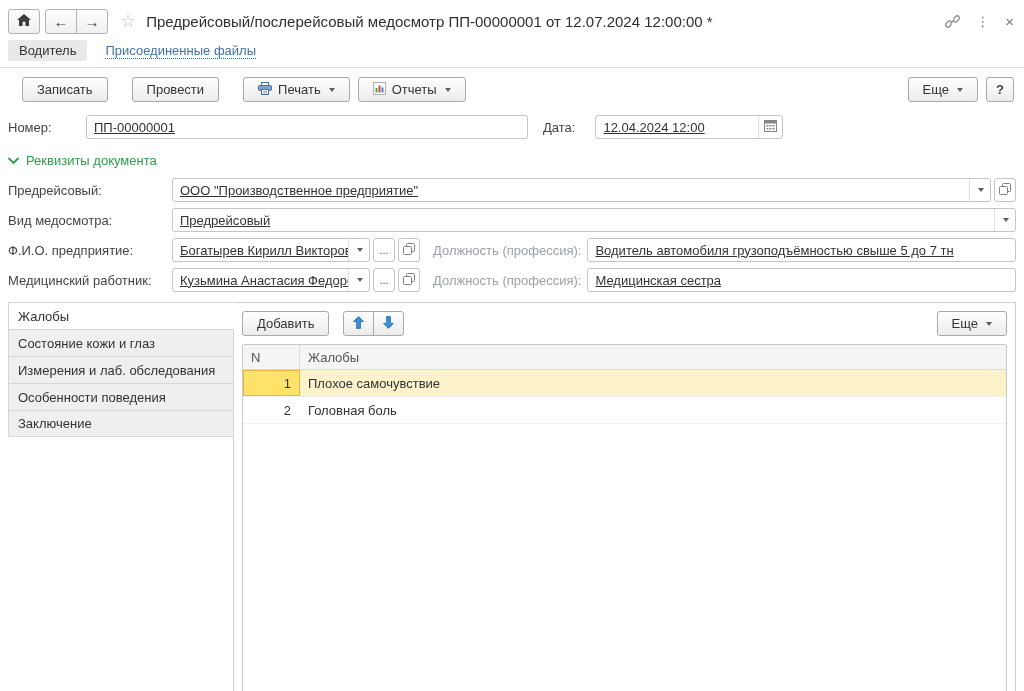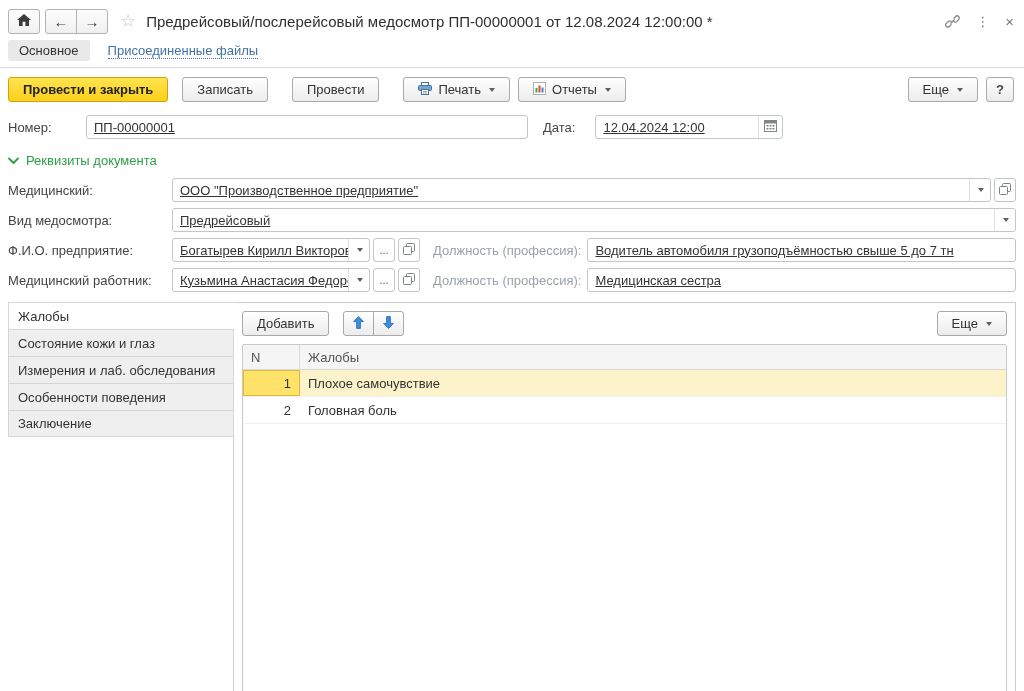--- a/index.html
+++ b/index.html
@@ -102,42 +102,41 @@
     </div>
     <div class="nav-group">
       <div class="nav-btn">
         <span>←</span>
       </div>
       <div class="nav-btn">
         <span>→</span>
       </div>
     </div>
     <span class="fav-star">☆</span>
-    <div class="win-title">Предрейсовый/послерейсовый медосмотр ПП-00000001 от 12.08.2024 12:00:00 *</div>
+    <div class="win-title">Предрейсовый/послерейсовый медосмотр ПП-00000001 от 12.07.2024 12:00:00 *</div>
     <div class="titlebar-right">
       <span class="t-icon">
         <svg width="15" height="15" viewBox="0 0 16 16" fill="none" stroke="#8a8a8a" stroke-width="1.4" stroke-linecap="round">
           <path d="M9.5 4.5 l1.8 -1.8 a2.33 2.33 0 0 1 3.3 3.3 L12.8 7.8 a2.33 2.33 0 0 1 -3.3 0.3"></path>
           <path d="M6.5 11.5 l-1.8 1.8 a2.33 2.33 0 0 1 -3.3 -3.3 L3.2 8.2 a2.33 2.33 0 0 1 3.3 -0.3"></path>
           <path d="M6.2 9.8 L9.8 6.2"></path>
         </svg>
       </span>
       <span class="t-icon kebab">⋮</span>
       <span class="t-icon close-x">×</span>
     </div>
   </div>
 
   <div class="pagetabs">
-    <span class="ptab">Основное</span>
+    <span class="ptab">Водитель</span>
     <span class="plink">Присоединенные файлы</span>
   </div>
   <div class="hdivider"></div>
 
   <div class="cmdbar">
-    <button class="btn btn-primary">Провести и закрыть</button>
     <div class="sp14"></div>
     <button class="btn">Записать</button>
     <div class="sp24"></div>
     <button class="btn">Провести</button>
     <div class="sp24"></div>
     <button class="btn">
       <span>
         <svg width="14" height="13" viewBox="0 0 14 13">
           <rect x="3.5" y="0.5" width="7" height="3" fill="#fff" stroke="#44719f"></rect>
           <rect x="0.5" y="3.5" width="13" height="5" rx="1" fill="#7aa7d0" stroke="#44719f"></rect>
@@ -199,21 +198,21 @@
   <div class="section-hdr">
     <span>
       <svg width="11" height="8" viewBox="0 0 11 8">
           <path d="M1 1.5 L5.5 6 L10 1.5" fill="none" stroke="#2e9e49" stroke-width="1.8" stroke-linecap="round" stroke-linejoin="round"></path>
         </svg>
     </span>
     <span>Реквизиты документа</span>
   </div>
 
   <div class="form-row">
-    <span class="lbl" style="width:164px;">Медицинский:</span>
+    <span class="lbl" style="width:164px;">Предрейсовый:</span>
     <div class="field" style="flex:1;">
       <span class="val">ООО "Производственное предприятие"</span>
       <span class="combo-arrow">
           <span class="caret"></span>
         </span>
     </div>
     <div class="mini-btn">
       <span>
         <svg width="12" height="12" viewBox="0 0 12 12" fill="none" stroke="#7b8288">
           <rect x="3.5" y="0.5" width="8" height="8" rx="1"></rect>

